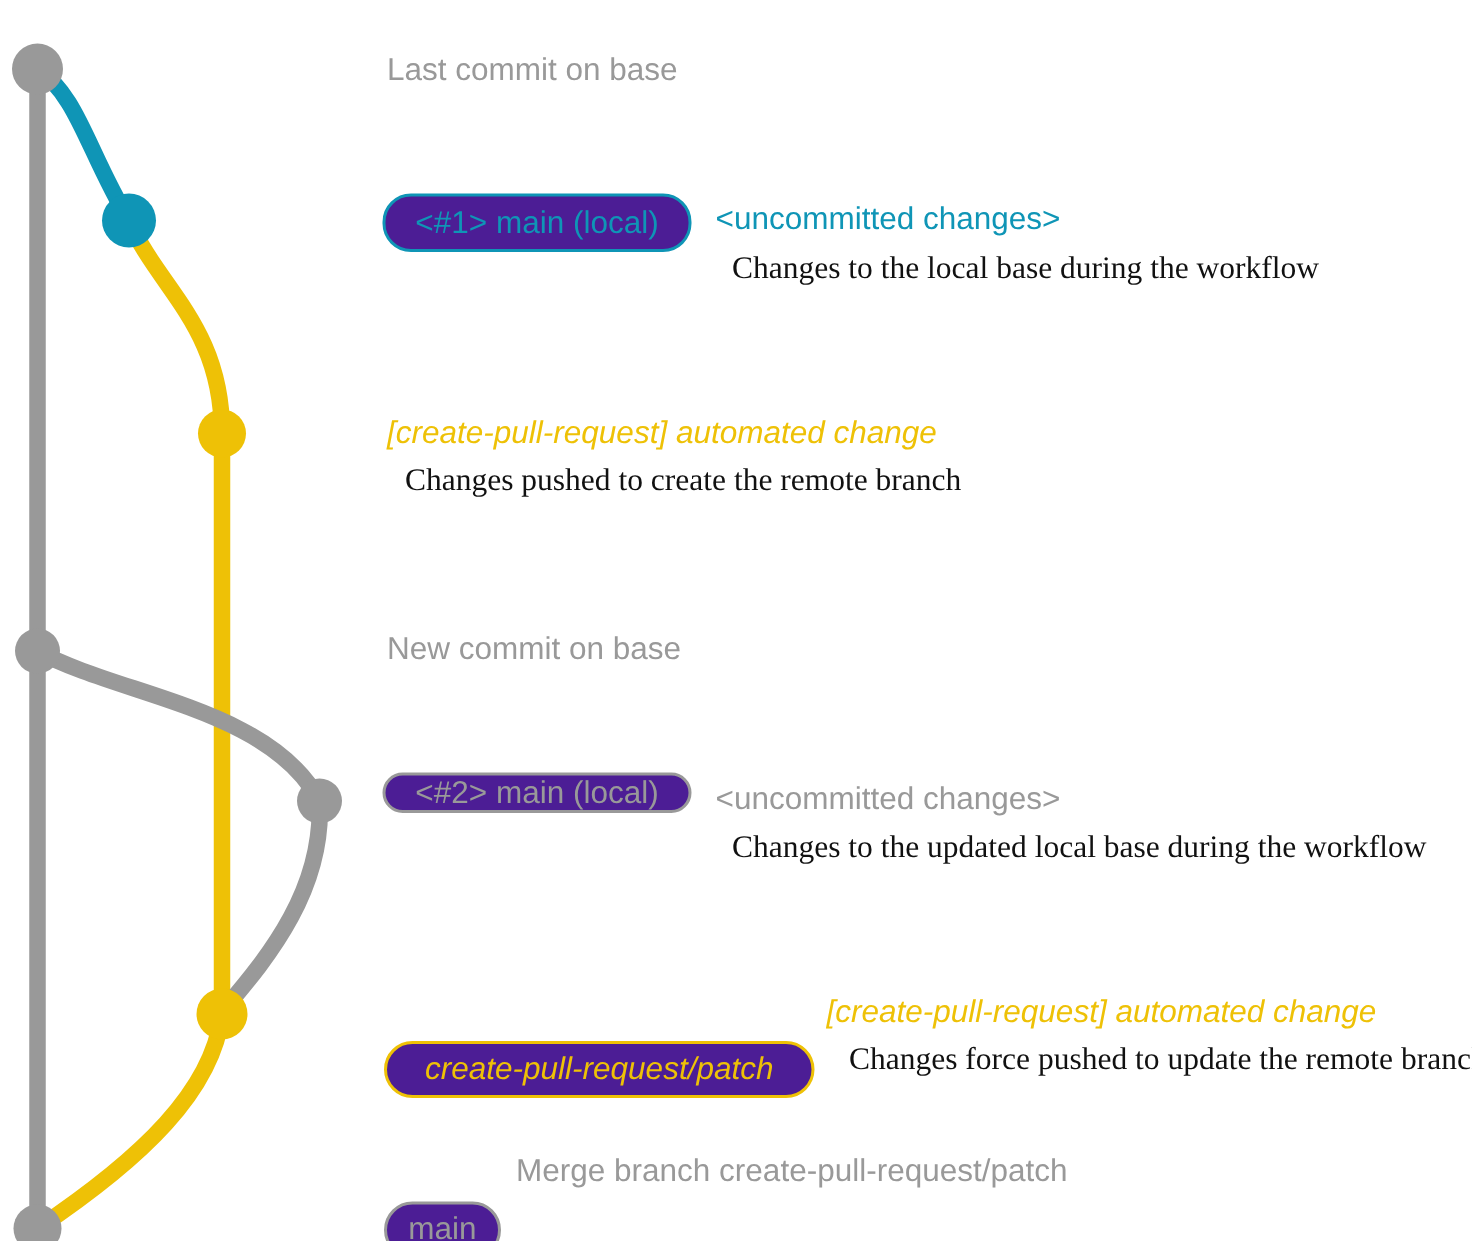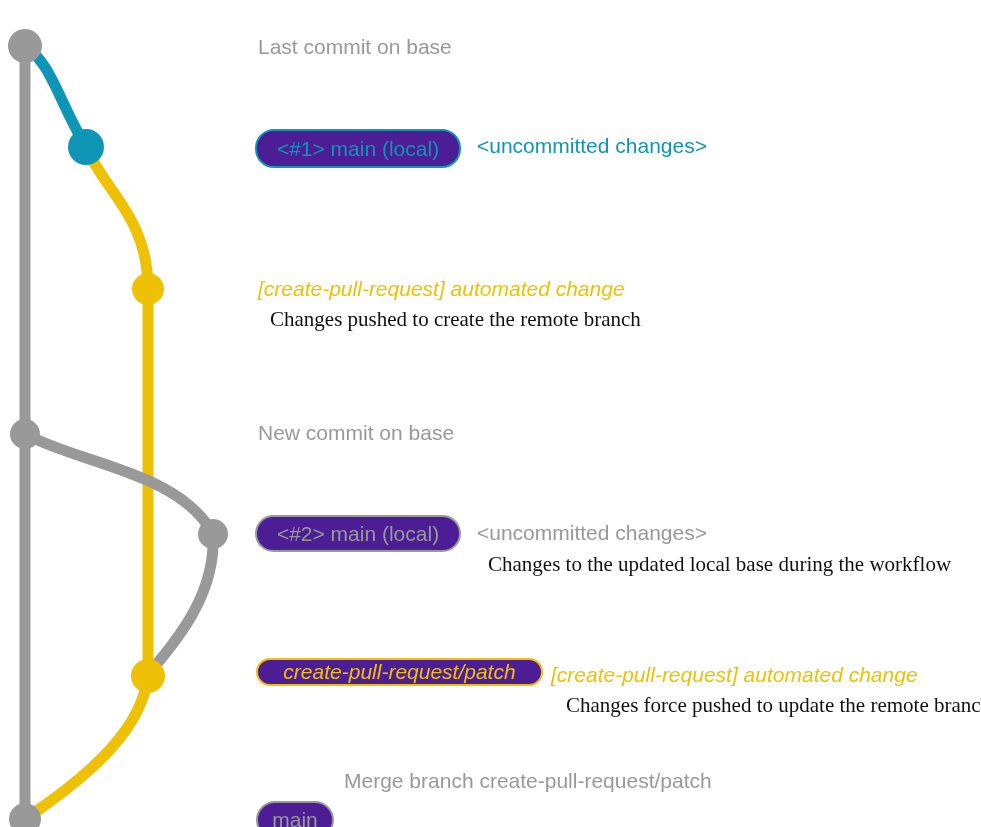--- a/index.html
+++ b/index.html
@@ -53,24 +53,24 @@
   .tag.yellow { border-color: var(--yellow); color: var(--yellow); }
 
   
   .t-last  { left: 258px; top: 25px; }
   .tag1    { left: 255px; top: 107px; width: 206px; height: 39px; }
   .t-unc1  { left: 477px; top: 124px; }
   .n1      { left: 488px; top: 157px; }
   .t-auto1 { left: 258px; top: 267px; }
   .n2      { left: 270px; top: 298px; }
   .t-new   { left: 258px; top: 411px; }
-  .tag2    { left: 255px; top: 493px; width: 206px; height: 37px; }
+  .tag2    { left: 255px; top: 493px; width: 206px; height: 27px; }
   .t-unc2  { left: 477px; top: 511px; }
   .n3      { left: 488px; top: 543px; }
-  .tag3    { left: 256px; top: 636px; width: 287px; height: 28px; }
+  .tag3    { left: 256px; top: 672px; width: 287px; height: 38px; }
   .t-auto2 { left: 551px; top: 653px; }
   .n4      { left: 566px; top: 684px; }
   .tag4    { left: 256px; top: 779px; width: 78px; height: 38px; }
   .t-merge { left: 344px; top: 759px; }
 </style>
 </head>
 <body>
 
 <div class="canvas">
 
@@ -98,20 +98,21 @@
     <circle class="f-yellow" cx="148" cy="654" r="17"></circle>
     <circle class="f-gray" cx="25" cy="797" r="16"></circle>
   </svg>
 
   <div class="txt sans gray t-last">Last commit on base</div>
 
   <div class="tag teal tag1">
     <span>&lt;#1&gt; main (local)</span>
   </div>
   <div class="txt sans teal t-unc1">&lt;uncommitted changes&gt;</div>
+  <div class="txt serif n1">Changes to the local base during the workflow</div>
 
   <div class="txt sans yellow t-auto1">[create-pull-request] automated change</div>
   <div class="txt serif n2">Changes pushed to create the remote branch</div>
 
   <div class="txt sans gray t-new">New commit on base</div>
 
   <div class="tag gray tag2">
     <span>&lt;#2&gt; main (local)</span>
   </div>
   <div class="txt sans gray t-unc2">&lt;uncommitted changes&gt;</div>

